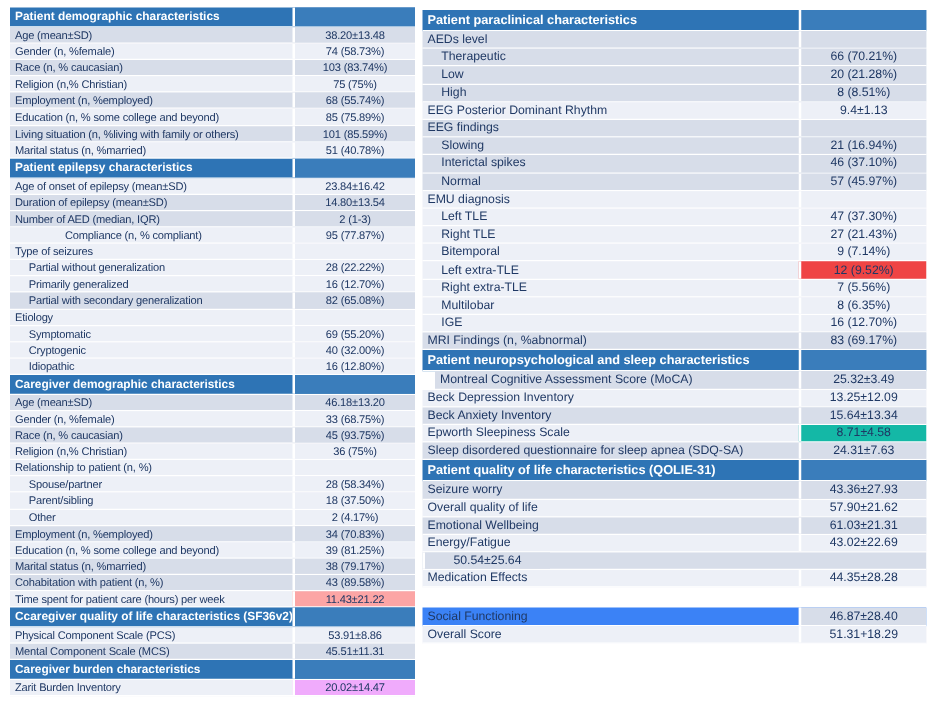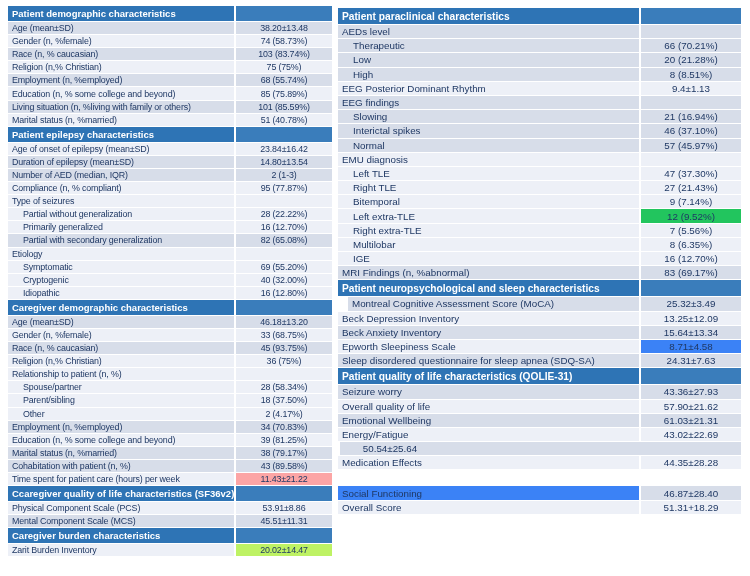--- a/index.html
+++ b/index.html
@@ -95,21 +95,21 @@
         <div class="cell-value band-light" style="background: rgb(237, 240, 247);">23.84±16.42</div>
       </div>
       <div class="row band-dark" style="background: rgb(215, 221, 233);">
         <div class="cell-label">Duration of epilepsy (mean±SD)</div>
         <div class="cell-value band-dark" style="background: rgb(215, 221, 233);">14.80±13.54</div>
       </div>
       <div class="row band-dark" style="background: rgb(215, 221, 233);">
         <div class="cell-label">Number of AED (median, IQR)</div>
         <div class="cell-value band-dark" style="background: rgb(215, 221, 233);">2 (1-3)</div>
       </div>
-      <div class="row band-light" style="background: rgb(237, 240, 247);">
+      <div class="row band-light" style="background: rgb(237, 240, 247); padding-left: 40px;">
         <div class="cell-label">Compliance (n, % compliant)</div>
         <div class="cell-value band-light" style="background: rgb(237, 240, 247);">95 (77.87%)</div>
       </div>
       <div class="row band-light" style="background: rgb(237, 240, 247);">
         <div class="cell-label">Type of seizures</div>
         <div class="cell-value band-light" style="background: rgb(237, 240, 247);"></div>
       </div>
       <div class="row band-light" style="background: rgb(237, 240, 247);">
         <div class="cell-label indent">Partial without generalization</div>
         <div class="cell-value band-light" style="background: rgb(237, 240, 247);">28 (22.22%)</div>
@@ -205,21 +205,21 @@
       <div class="row band-dark" style="background: rgb(215, 221, 233);">
         <div class="cell-label">Mental Component Scale (MCS)</div>
         <div class="cell-value band-dark" style="background: rgb(215, 221, 233);">45.51±11.31</div>
       </div>
       <div class="sec-header" style="background: rgb(46, 116, 181); color: rgb(255, 255, 255);">
         <div class="hcell-label">Caregiver burden characteristics</div>
         <div class="hspacer"></div>
       </div>
       <div class="row band-light" style="background: rgb(237, 240, 247);">
         <div class="cell-label">Zarit Burden Inventory</div>
-        <div class="cell-value band-light" style="background: #bef264;">20.02±14.47</div>
+        <div class="cell-value band-light" style="background: #f0abfc;">20.02±14.47</div>
       </div>
     </div>
   <div class="tbl" id="right-table" style="color: rgb(31, 56, 100);">
       <div class="sec-header" style="background: rgb(46, 116, 181); color: rgb(255, 255, 255);">
         <div class="hcell-label">Patient paraclinical characteristics</div>
         <div class="hspacer"></div>
       </div>
       <div class="row band-dark" style="background: rgb(215, 221, 233);">
         <div class="cell-label">AEDs level</div>
         <div class="cell-value band-dark" style="background: rgb(215, 221, 233);"></div>
@@ -267,21 +267,21 @@
       <div class="row band-light" style="background: rgb(237, 240, 247);">
         <div class="cell-label indent">Right TLE</div>
         <div class="cell-value band-light" style="background: rgb(237, 240, 247);">27 (21.43%)</div>
       </div>
       <div class="row band-light" style="background: rgb(237, 240, 247);">
         <div class="cell-label indent">Bitemporal</div>
         <div class="cell-value band-light" style="background: rgb(237, 240, 247);">9 (7.14%)</div>
       </div>
       <div class="row band-light" style="background: rgb(237, 240, 247);">
         <div class="cell-label indent">Left extra-TLE</div>
-        <div class="cell-value band-light" style="background: #22c55e;">12 (9.52%)</div>
+        <div class="cell-value band-light" style="background: #ef4444;">12 (9.52%)</div>
       </div>
       <div class="row band-light" style="background: rgb(237, 240, 247);">
         <div class="cell-label indent">Right extra-TLE</div>
         <div class="cell-value band-light" style="background: rgb(237, 240, 247);">7 (5.56%)</div>
       </div>
       <div class="row band-light" style="background: rgb(237, 240, 247);">
         <div class="cell-label indent">Multilobar</div>
         <div class="cell-value band-light" style="background: rgb(237, 240, 247);">8 (6.35%)</div>
       </div>
       <div class="row band-light" style="background: rgb(237, 240, 247);">
@@ -303,21 +303,21 @@
       <div class="row band-light" style="background: rgb(237, 240, 247);">
         <div class="cell-label">Beck Depression Inventory</div>
         <div class="cell-value band-light" style="background: rgb(237, 240, 247);">13.25±12.09</div>
       </div>
       <div class="row band-dark" style="background: rgb(215, 221, 233);">
         <div class="cell-label">Beck Anxiety Inventory</div>
         <div class="cell-value band-dark" style="background: rgb(215, 221, 233);">15.64±13.34</div>
       </div>
       <div class="row band-light" style="background: rgb(237, 240, 247);">
         <div class="cell-label">Epworth Sleepiness Scale</div>
-        <div class="cell-value band-light" style="background: #3b82f6;">8.71±4.58</div>
+        <div class="cell-value band-light" style="background: #14b8a6;">8.71±4.58</div>
       </div>
       <div class="row band-dark" style="background: rgb(215, 221, 233);">
         <div class="cell-label">Sleep disordered questionnaire for sleep apnea (SDQ-SA)</div>
         <div class="cell-value band-dark" style="background: rgb(215, 221, 233);">24.31±7.63</div>
       </div>
       <div class="sec-header" style="background: rgb(46, 116, 181); color: rgb(255, 255, 255);">
         <div class="hcell-label">Patient quality of life characteristics (QOLIE-31)</div>
         <div class="hspacer"></div>
       </div>
       <div class="row band-dark" style="background: rgb(215, 221, 233);">

